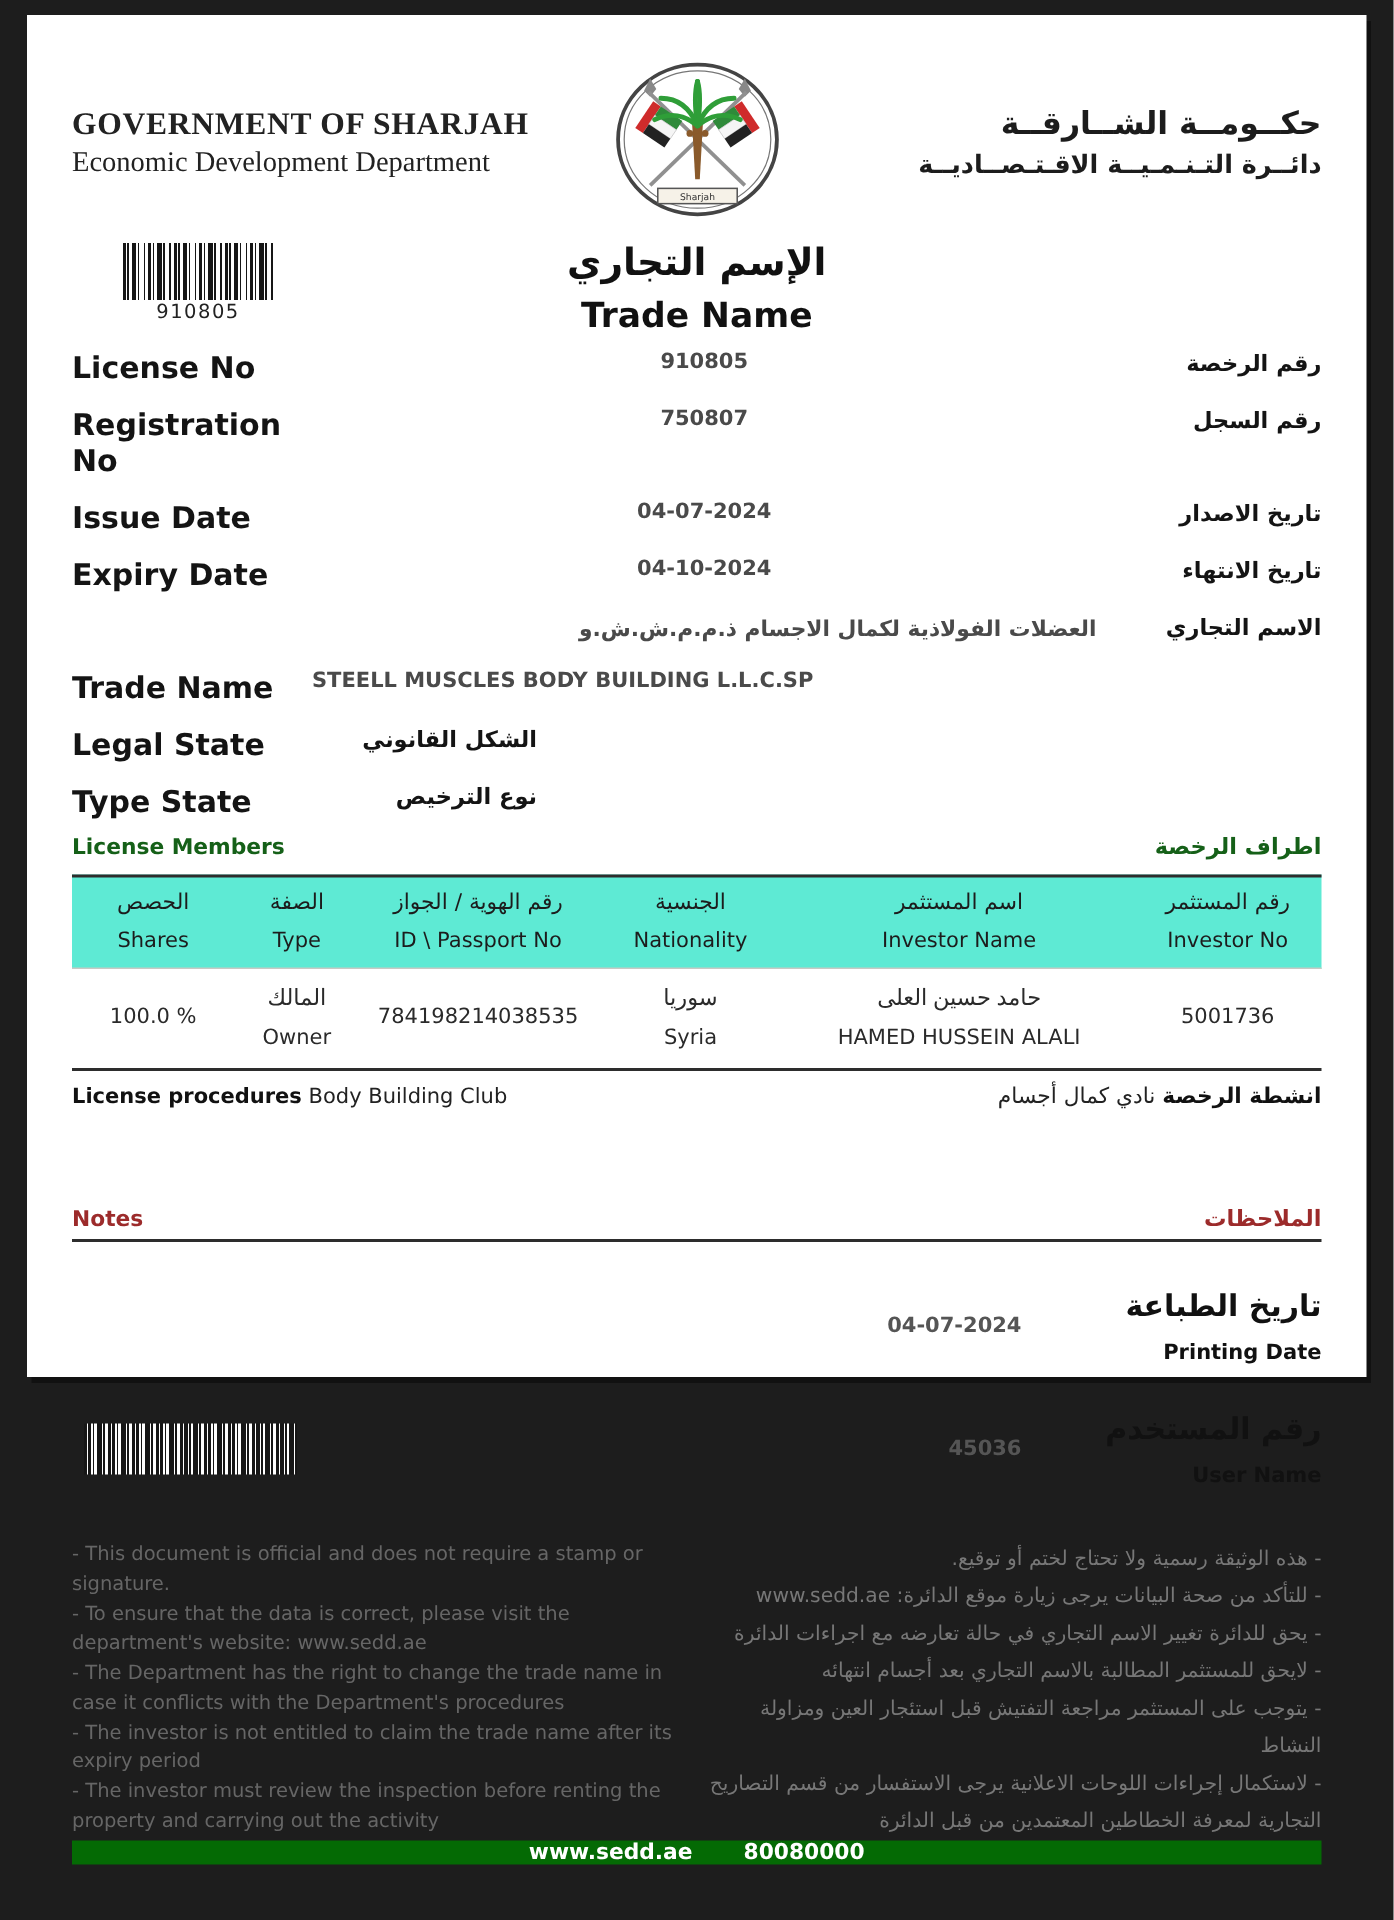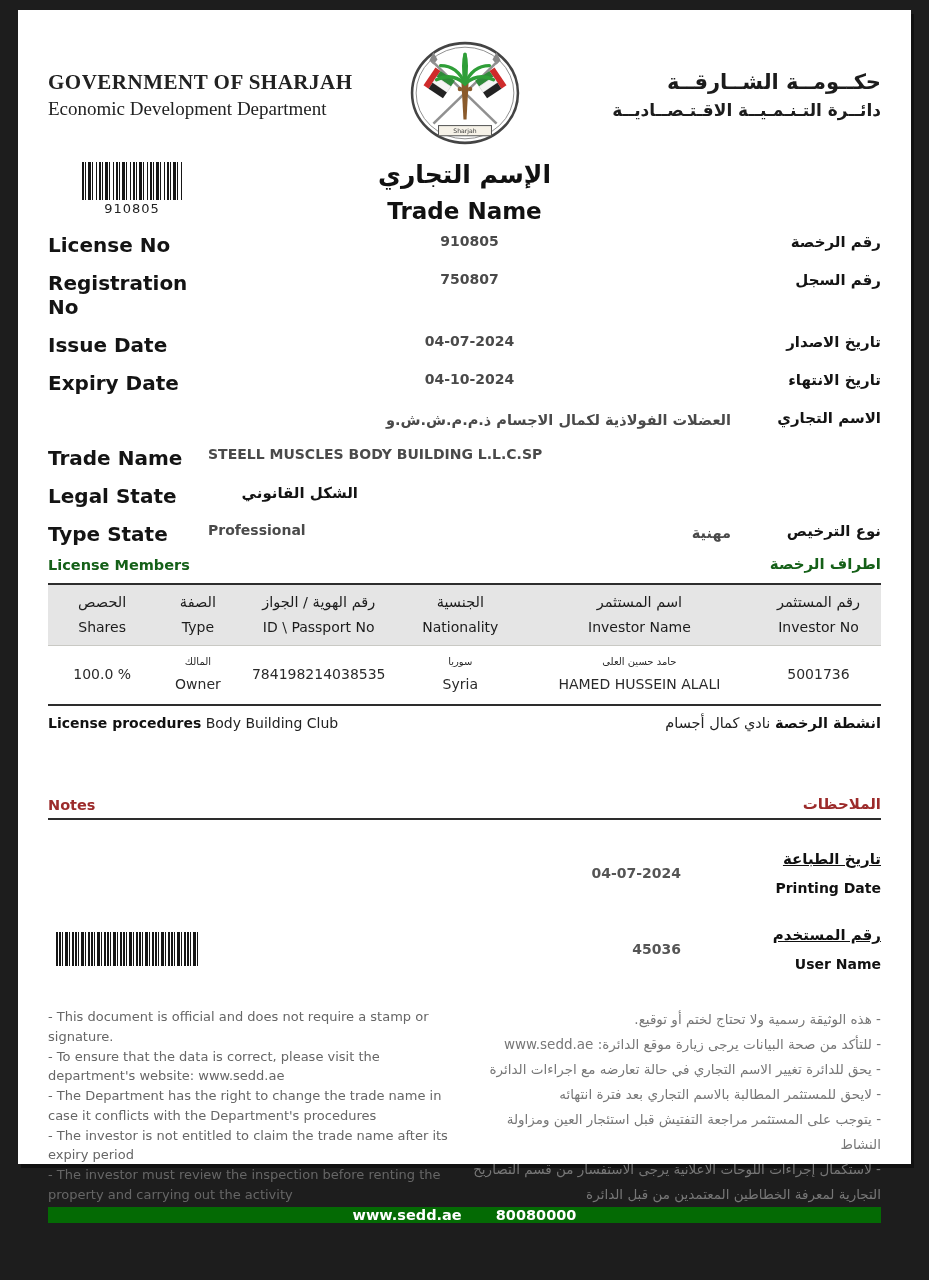--- a/index.html
+++ b/index.html
@@ -5,21 +5,21 @@
   html,body { margin:0; padding:0; }
   body {
     width:929px; height:1280px;
     background:#1d1d1d;
     font-family:"DejaVu Sans","Liberation Sans",sans-serif;
     position:relative;
     overflow:hidden;
   }
   .doc {
     position:absolute; left:18px; top:10px;
-    width:893px; height:1154px;
+    width:893px; height:908px;
     background:#ffffff;
     box-sizing:border-box;
     padding:0 30px;
     display:flex; flex-direction:column;
     box-shadow:3px 4px 0 rgba(0,0,0,.4);
   }
   
   .doc-header { display:flex; align-items:center; margin-top:30px; }
   .h-en { flex:1; font-family:"Liberation Serif","DejaVu Serif",serif; color:#222; }
   .h-en .t1 { font-size:21px; font-weight:bold; letter-spacing:.5px; }
@@ -55,42 +55,42 @@
   .d-row { display:flex; align-items:flex-start; padding:9px 0 5px 0; }
   .d-row .lbl-en { width:160px; font-size:20px; font-weight:bold; color:#141414; }
   .d-row .mid { flex:1; display:flex; }
   .d-row .mid .v-center { flex:1; text-align:center; font-size:14px; font-weight:bold; color:#4a4a4a; }
   .d-row .mid .v-left { flex:1; text-align:left; font-size:14px; font-weight:bold; color:#4a4a4a; }
   .d-row .mid .v-right { flex:1; text-align:right; direction:rtl; font-size:14.5px; font-weight:bold; color:#4a4a4a; line-height:1.6; }
   .d-row .lbl-ar { width:150px; text-align:right; direction:rtl; font-size:15px; font-weight:bold; color:#141414; }
   
   .m-table { margin-top:8px; }
   .m-head {
-    display:flex; background:#e5e5e5;
+    display:flex; background:#5eead4;
     border-top:2px solid #2d2d2d; border-bottom:1px solid #c9c9c4;
     padding:9px 0 10px 0;
   }
   .m-head .cell { text-align:center; }
   .m-head .c-ar { font-size:14.5px; color:#1c1c1c; direction:rtl; }
   .m-head .c-en { font-size:14px; color:#1c1c1c; margin-top:9px; }
   .m-body { display:flex; align-items:center; padding:10px 0 12px 0; border-bottom:2px solid #2d2d2d; }
   .m-body .cell { text-align:center; font-size:14px; color:#2a2a2a; }
-  .m-body .l1 { direction:rtl; font-size:10px; }
+  .m-body .l1 { direction:rtl; font-size:15px;font-family:Liberation Serif, serif; }
   .m-body .l2 { margin-top:9px; }
   .cw1{width:13%}.cw2{width:10%}.cw3{width:19%}.cw4{width:15%}.cw5{width:28%}.cw6{width:15%}
   
   .act-row { display:flex; justify-content:space-between; padding-top:9px; font-size:14px; color:#222; }
   .act-row b { font-weight:bold; color:#111; }
   .act-ar { direction:rtl; font-size:14.5px; }
   
   .notes-section { margin-top:64px; }
   .meta-row { display:flex; justify-content:flex-end; align-items:center; margin-top:30px; }
   .meta-value { font-size:14px; font-weight:bold; color:#555; margin-right:48px; }
   .meta-labels { width:152px; text-align:right; }
-  .meta-labels .ar { font-size:15px; font-weight:bold; color:#111; direction:rtl;text-decoration:underline; }
+  .meta-labels .ar { font-size:20px; font-weight:bold; color:#111; direction:rtl; }
   .meta-labels .en { font-size:14px; font-weight:bold; color:#111; margin-top:12px; }
   .barcode2 { margin-right:auto; margin-left:8px; width:142px; height:34px; align-self:center;
     background-image:repeating-linear-gradient(90deg,
       #161616 0 2px,#fff 2px 3px,#161616 3px 5px,#fff 5px 6px,
       #161616 6px 7px,#fff 7px 9px,#161616 9px 12px,#fff 12px 13px,
       #161616 13px 14px,#fff 14px 16px);
   }
   .notes-text { display:flex; margin-top:35px; }
   .notes-en { width:49%; font-size:13px; color:#666; line-height:1.52; }
   .notes-ar { flex:1; direction:rtl; text-align:right; font-size:13.5px; color:#777; line-height:1.85; padding-left:12px; }
@@ -214,24 +214,20 @@
     <div class="lbl-ar"></div>
   </div>
 
   <div class="d-row">
     <div class="lbl-en">Legal State</div>
     <div class="lbl-ar">الشكل القانوني</div>
   </div>
 
   <div class="d-row">
     <div class="lbl-en">Type State</div>
-    <div class="mid">
-      <div class="v-left">Professional</div>
-      <div class="v-right">مهنية</div>
-    </div>
     <div class="lbl-ar">نوع الترخيص</div>
   </div>
 
   <div class="section-bar green" style="border-bottom:none; padding-bottom:2px; margin-top:4px;">
     <span class="s-en">License Members</span>
     <span class="s-ar">اطراف الرخصة</span>
   </div>
 
   <div class="m-table">
     <div class="m-head">
@@ -312,21 +308,21 @@
         <div>- This document is official and does not require a stamp or signature.</div>
         <div>- To ensure that the data is correct, please visit the department's website: www.sedd.ae</div>
         <div>- The Department has the right to change the trade name in case it conflicts with the Department's procedures</div>
         <div>- The investor is not entitled to claim the trade name after its expiry period</div>
         <div>- The investor must review the inspection before renting the property and carrying out the activity</div>
       </div>
       <div class="notes-ar">
         <div>- هذه الوثيقة رسمية ولا تحتاج لختم أو توقيع.</div>
         <div>- للتأكد من صحة البيانات يرجى زيارة موقع الدائرة: www.sedd.ae</div>
         <div>- يحق للدائرة تغيير الاسم التجاري في حالة تعارضه مع اجراءات الدائرة</div>
-        <div>- لايحق للمستثمر المطالبة بالاسم التجاري بعد فترة انتهائه</div>
+        <div>- لايحق للمستثمر المطالبة بالاسم التجاري بعد أجسام انتهائه</div>
         <div>- يتوجب على المستثمر مراجعة التفتيش قبل استئجار العين ومزاولة النشاط</div>
         <div>- لاستكمال إجراءات اللوحات الاعلانية يرجى الاستفسار من قسم التصاريح التجارية لمعرفة الخطاطين المعتمدين من قبل الدائرة</div>
       </div>
     </div>
   </div>
 
   <div class="footer-bar">
     <span>www.sedd.ae</span>
     <span>80080000</span>
   </div>

